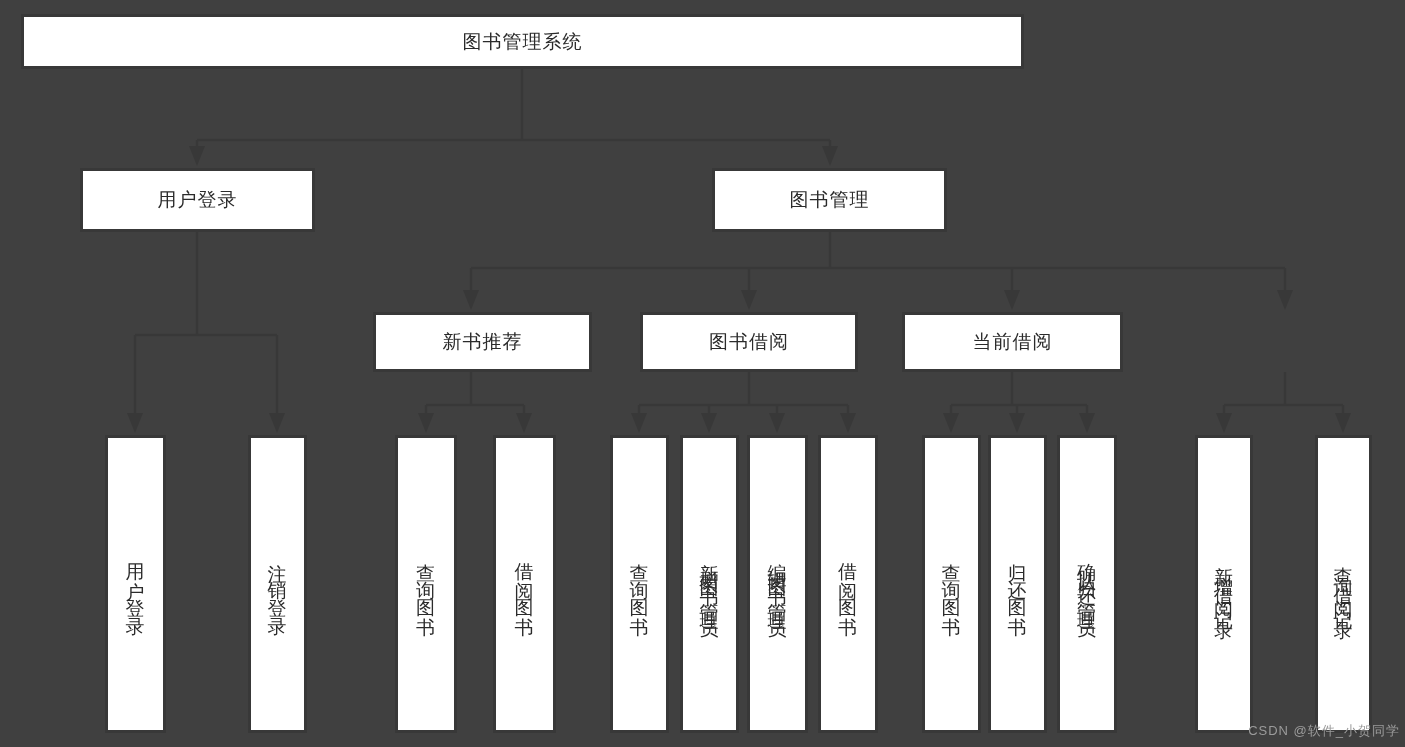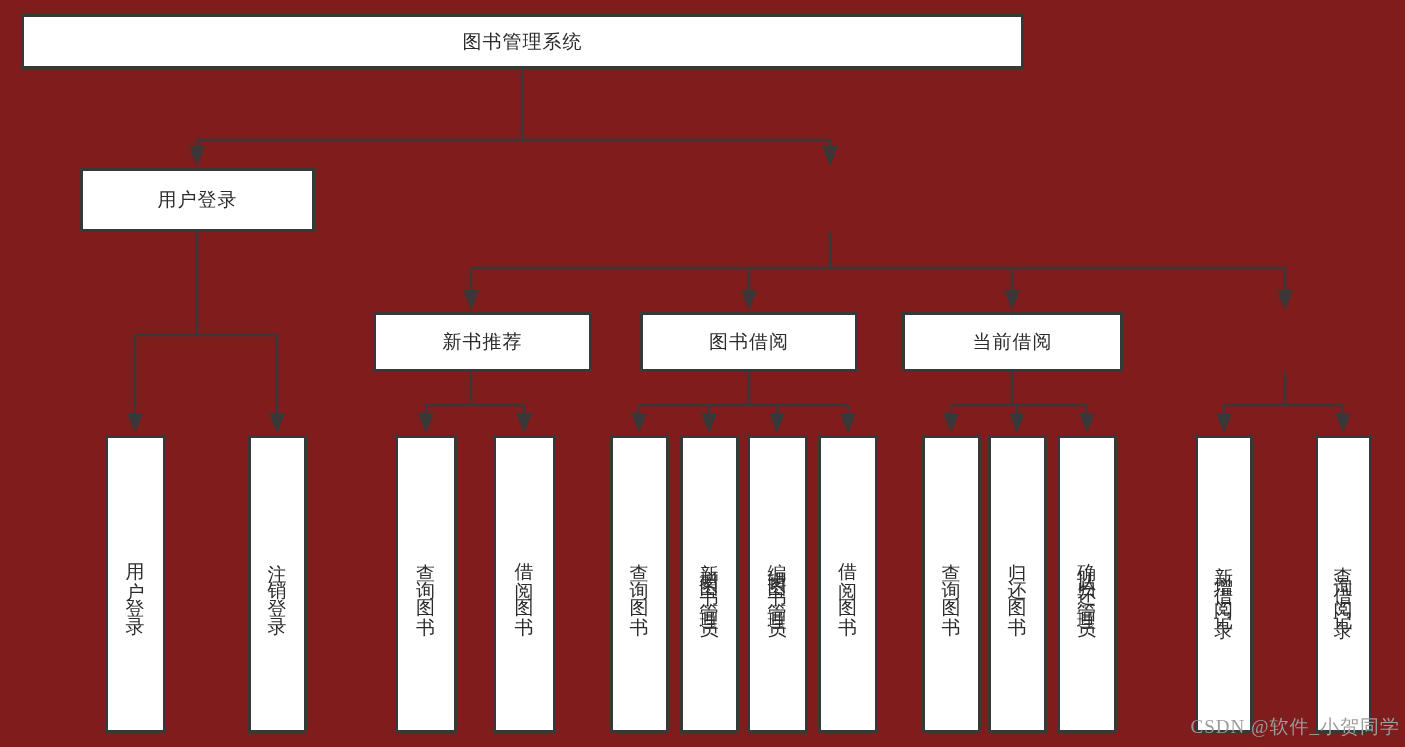--- a/index.html
+++ b/index.html
@@ -1,22 +1,22 @@
 <!DOCTYPE html>
 <html><head>
 <meta charset="utf-8">
 <style>
   html, body { margin: 0; padding: 0; background: #ffffff; }
   .canvas {
     position: relative;
     width: 1405px;
     height: 747px;
-    background: #7f1d1d;
+    background: #404040;
     overflow: hidden;
-    font-family: Liberation Serif, serif;
+    font-family: Liberation Sans, sans-serif;
     color: #2b2b2b;
   }
   .wires {
     position: absolute;
     left: 0; top: 0;
     width: 1405px; height: 747px;
   }
   .node {
     position: absolute;
     box-sizing: border-box;
@@ -33,21 +33,21 @@
   .v-label {
     writing-mode: vertical-rl;
     text-orientation: mixed;
     line-height: 1;
     white-space: nowrap;
   }
   .watermark {
     position: absolute;
     right: 5px;
     bottom: 7px;
-    font-size: 19px;
+    font-size: 13px;
     color: #9b9b9b;
     letter-spacing: 1px;
     white-space: nowrap;
   }
 </style>
 </head>
 <body>
 
 <div class="canvas">
 
@@ -113,20 +113,21 @@
       <polygon points="1009,413 1025,413 1017,433"></polygon>
       <polygon points="1079,413 1095,413 1087,433"></polygon>
       <polygon points="1216,413 1232,413 1224,433"></polygon>
       <polygon points="1335,413 1351,413 1343,433"></polygon>
     </g>
   </svg>
 
   <div class="node h-node" style="left:21px; top:14px; width:1003px; height:55px;">图书管理系统</div>
 
   <div class="node h-node" style="left:80px; top:168px; width:235px; height:64px;">用户登录</div>
+  <div class="node h-node" style="left:712px; top:168px; width:235px; height:64px;">图书管理</div>
 
   <div class="node h-node" style="left:362px; top:312px; width:219px; height:60px;margin-left:11px;">新书推荐</div>
   <div class="node h-node" style="left:640px; top:312px; width:218px; height:60px;">图书借阅</div>
   <div class="node h-node" style="left:902px; top:312px; width:221px; height:60px;">当前借阅</div>
 
   <div class="node v-node" style="left:105px; top:435px; width:61px; height:298px;">
     <span class="v-label" style="letter-spacing: 18px;">用户登录</span>
   </div>
   <div class="node v-node" style="left:248px; top:435px; width:59px; height:298px;">
     <span class="v-label" style="letter-spacing: 18px;">注销登录</span>

